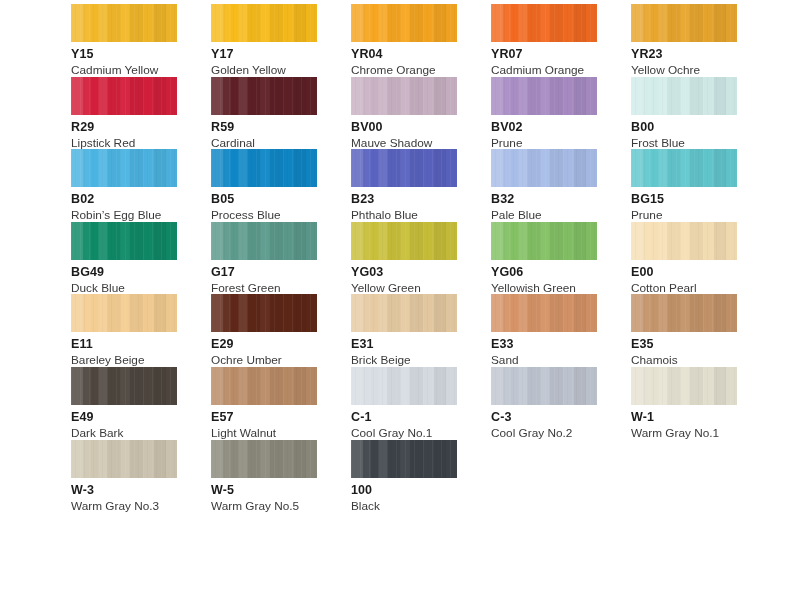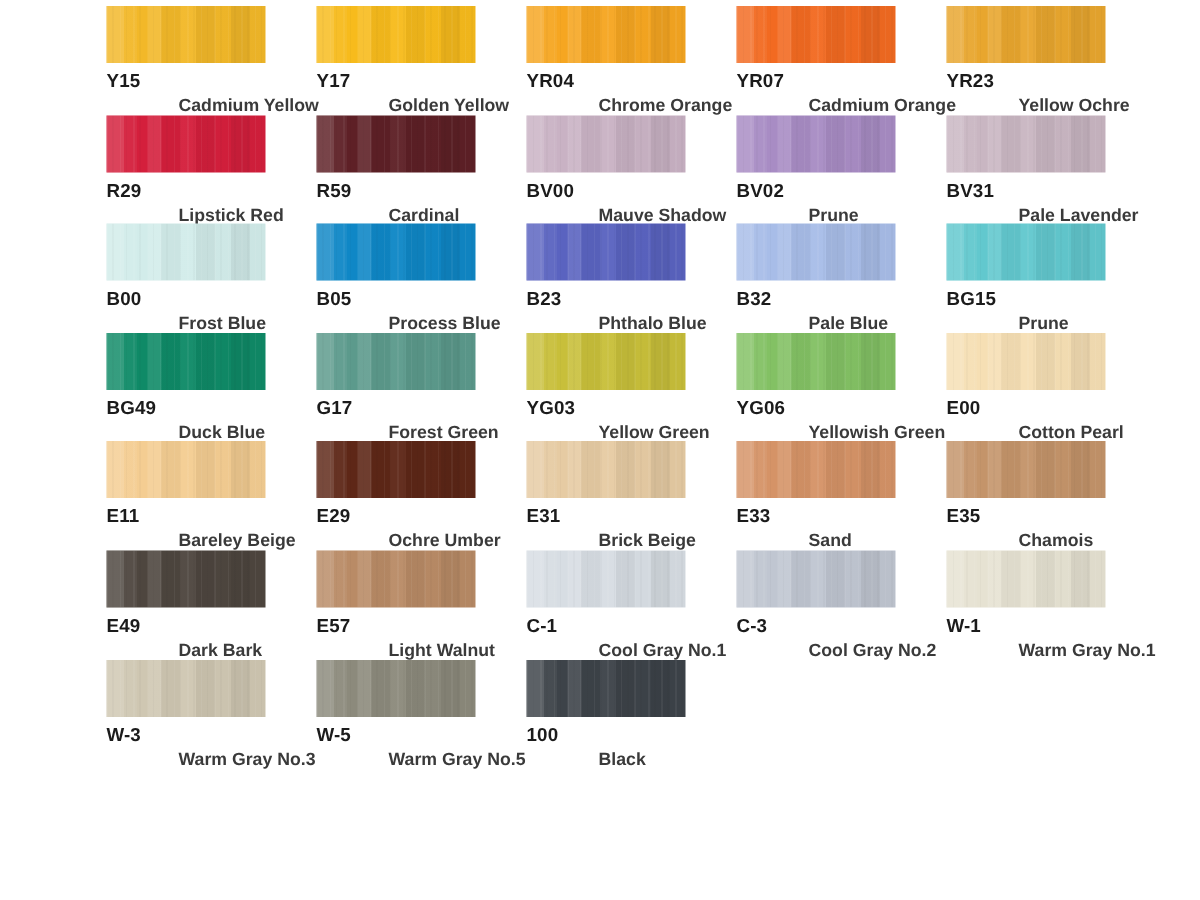--- a/index.html
+++ b/index.html
@@ -102,25 +102,24 @@
     font-size: 12.5px;
     font-weight: bold;
     color: #1b1b1b;
     letter-spacing: 0.1px;
     line-height: 13px;
   }
 
   .swatch-name {
     margin-top: 3px;
     font-size: 11.8px;
-    font-weight: bold;
+    font-weight: normal;
     color: #3a3a3a;
     line-height: 13px;
     white-space: nowrap;
-    margin-left: 48px;
   }
 </style>
 </head>
 <body>
 
 <div id="chart-sheet">
   <div class="swatch-grid" id="swatch-grid">
       <div class="swatch-cell">
         <div class="swatch-chip" style="background-color: rgb(242, 184, 41);">
           <div class="bands"></div>
@@ -178,34 +177,34 @@
         <div class="swatch-name">Mauve Shadow</div>
       </div>
       <div class="swatch-cell">
         <div class="swatch-chip" style="background-color: rgb(168, 140, 196);">
           <div class="bands"></div>
         </div>
         <div class="swatch-code">BV02</div>
         <div class="swatch-name">Prune</div>
       </div>
       <div class="swatch-cell">
-        <div class="swatch-chip" style="background-color: rgb(201, 182, 194);">
-          <div class="bands"></div>
-        </div>
-        <div class="swatch-code">BV31</div>
-        <div class="swatch-name">Pale Lavender</div>
-      </div>
-      <div class="swatch-cell">
         <div class="swatch-chip" style="background-color: rgb(210, 236, 234);">
           <div class="bands"></div>
         </div>
         <div class="swatch-code">B00</div>
         <div class="swatch-name">Frost Blue</div>
       </div>
       <div class="swatch-cell">
+        <div class="swatch-chip" style="background-color: rgb(76, 180, 226);">
+          <div class="bands"></div>
+        </div>
+        <div class="swatch-code">B02</div>
+        <div class="swatch-name">Robin’s Egg Blue</div>
+      </div>
+      <div class="swatch-cell">
         <div class="swatch-chip" style="background-color: rgb(15, 135, 198);">
           <div class="bands"></div>
         </div>
         <div class="swatch-code">B05</div>
         <div class="swatch-name">Process Blue</div>
       </div>
       <div class="swatch-cell">
         <div class="swatch-chip" style="background-color: rgb(90, 99, 192);">
           <div class="bands"></div>
         </div>

